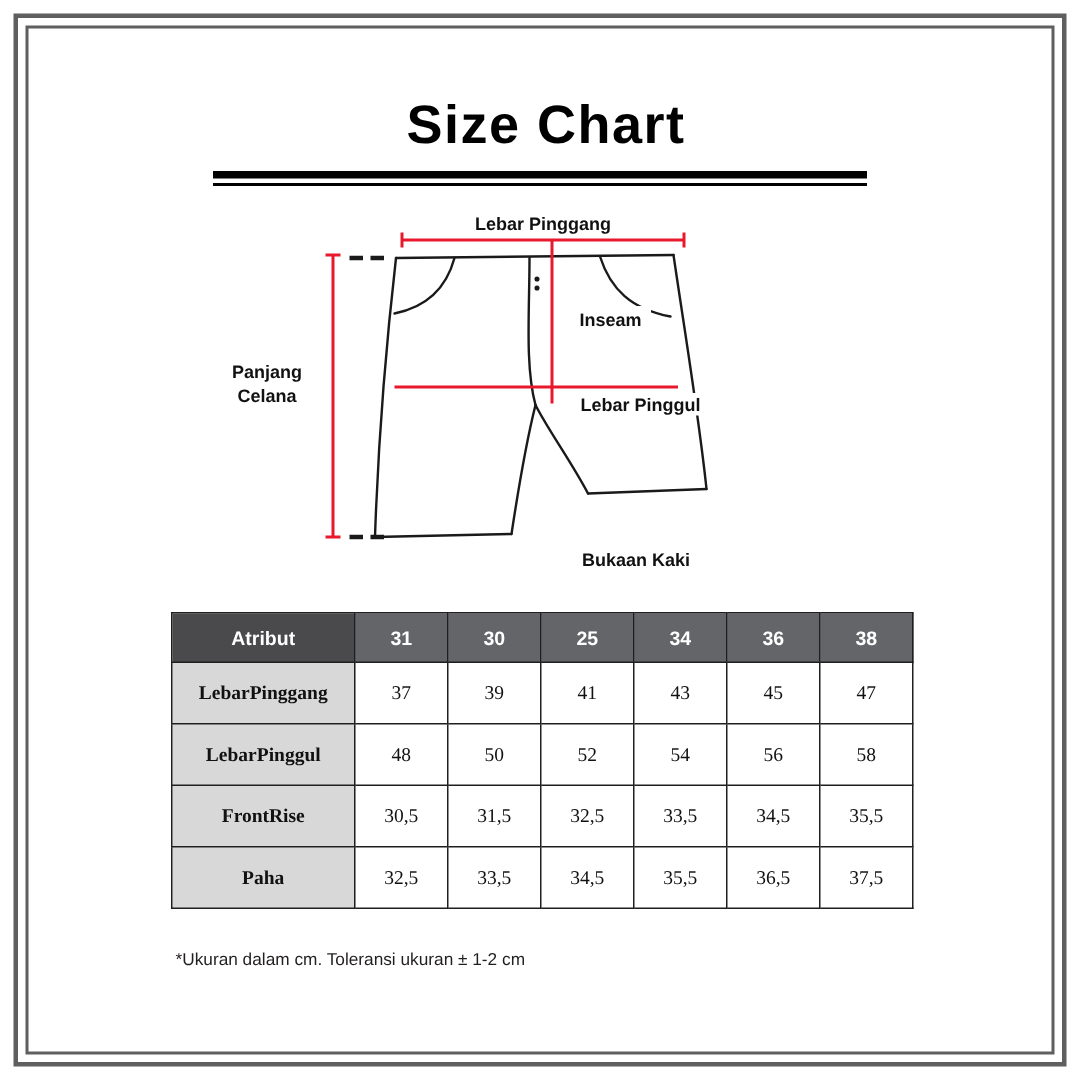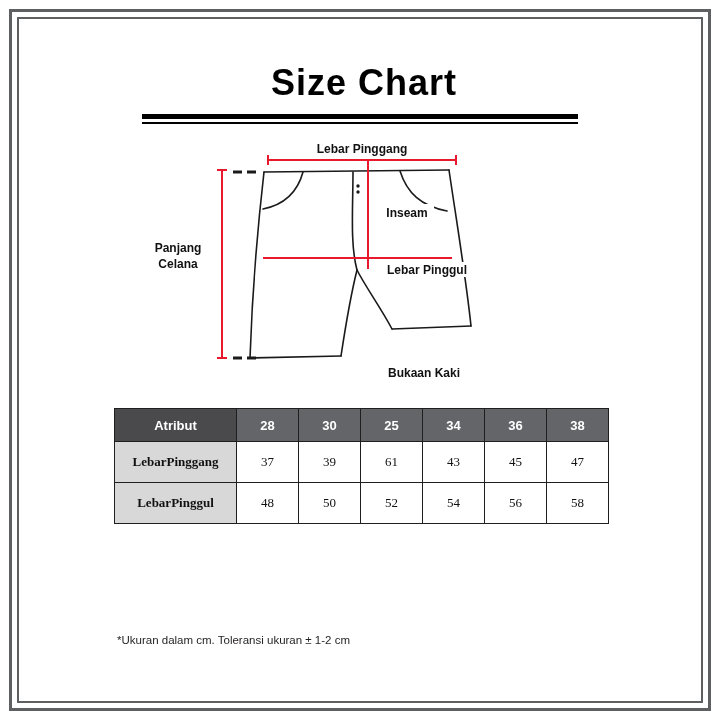--- a/index.html
+++ b/index.html
@@ -127,45 +127,63 @@
         <col style="width:62px">
         <col style="width:62px">
       <col style="width:62px">
         <col style="width:62px">
         <col style="width:62px">
         <col style="width:62px">
     </colgroup>
     <thead>
       <tr>
         <th class="th-attr">Atribut</th>
-        <th class="th-size">28</th>
+        <th class="th-size">31</th>
         <th class="th-size">30</th>
         <th class="th-size">25</th>
         <th class="th-size">34</th>
         <th class="th-size">36</th>
         <th class="th-size">38</th>
       </tr>
     </thead>
     <tbody>
       <tr>
         <td class="row-label">LebarPinggang</td>
         <td>37</td>
         <td>39</td>
-        <td>61</td>
+        <td>41</td>
         <td>43</td>
         <td>45</td>
         <td>47</td>
       </tr>
       <tr>
         <td class="row-label">LebarPinggul</td>
         <td>48</td>
         <td>50</td>
         <td>52</td>
         <td>54</td>
         <td>56</td>
         <td>58</td>
       </tr>
+      <tr>
+        <td class="row-label">FrontRise</td>
+        <td>30,5</td>
+        <td>31,5</td>
+        <td>32,5</td>
+        <td>33,5</td>
+        <td>34,5</td>
+        <td>35,5</td>
+      </tr>
+      <tr>
+        <td class="row-label">Paha</td>
+        <td>32,5</td>
+        <td>33,5</td>
+        <td>34,5</td>
+        <td>35,5</td>
+        <td>36,5</td>
+        <td>37,5</td>
+      </tr>
     </tbody>
   </table>
 
   <div class="footnote">*Ukuran dalam cm. Toleransi ukuran ± 1-2 cm</div>
 
 </div>
 
 </body></html>

